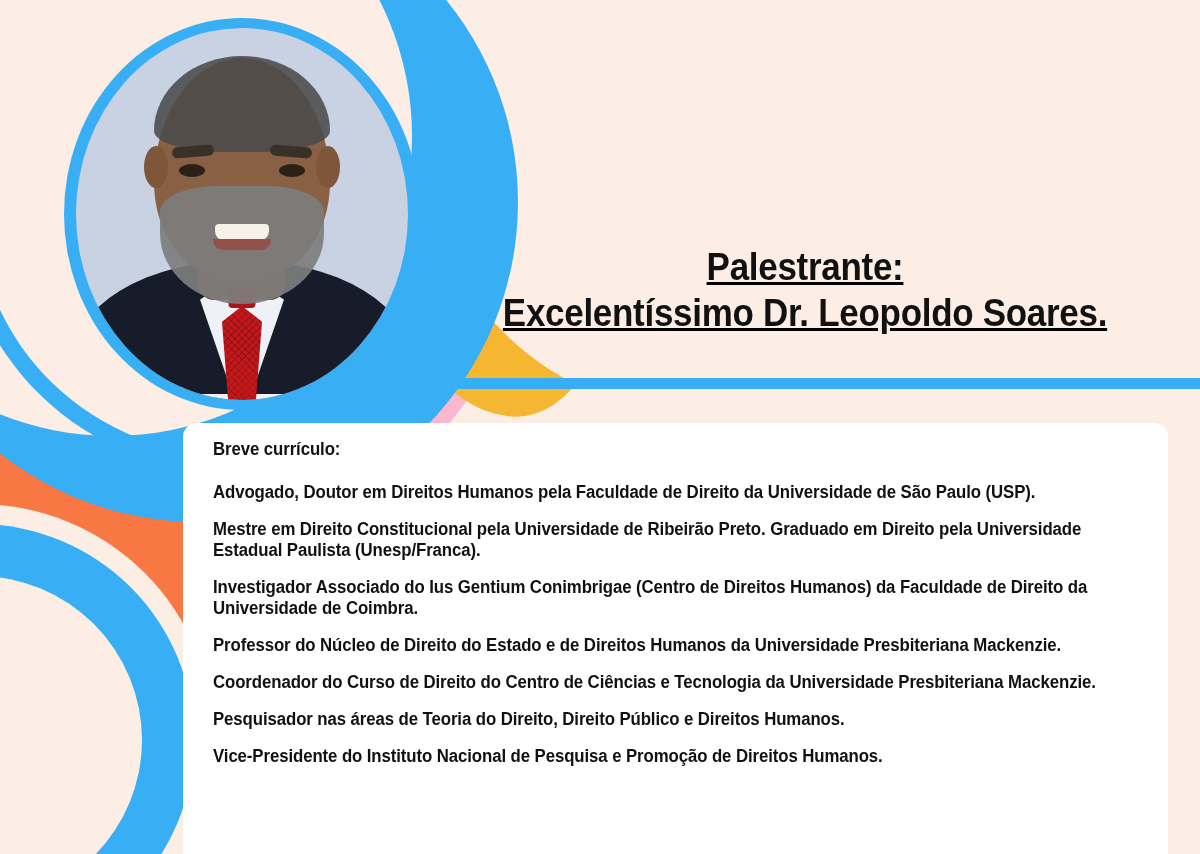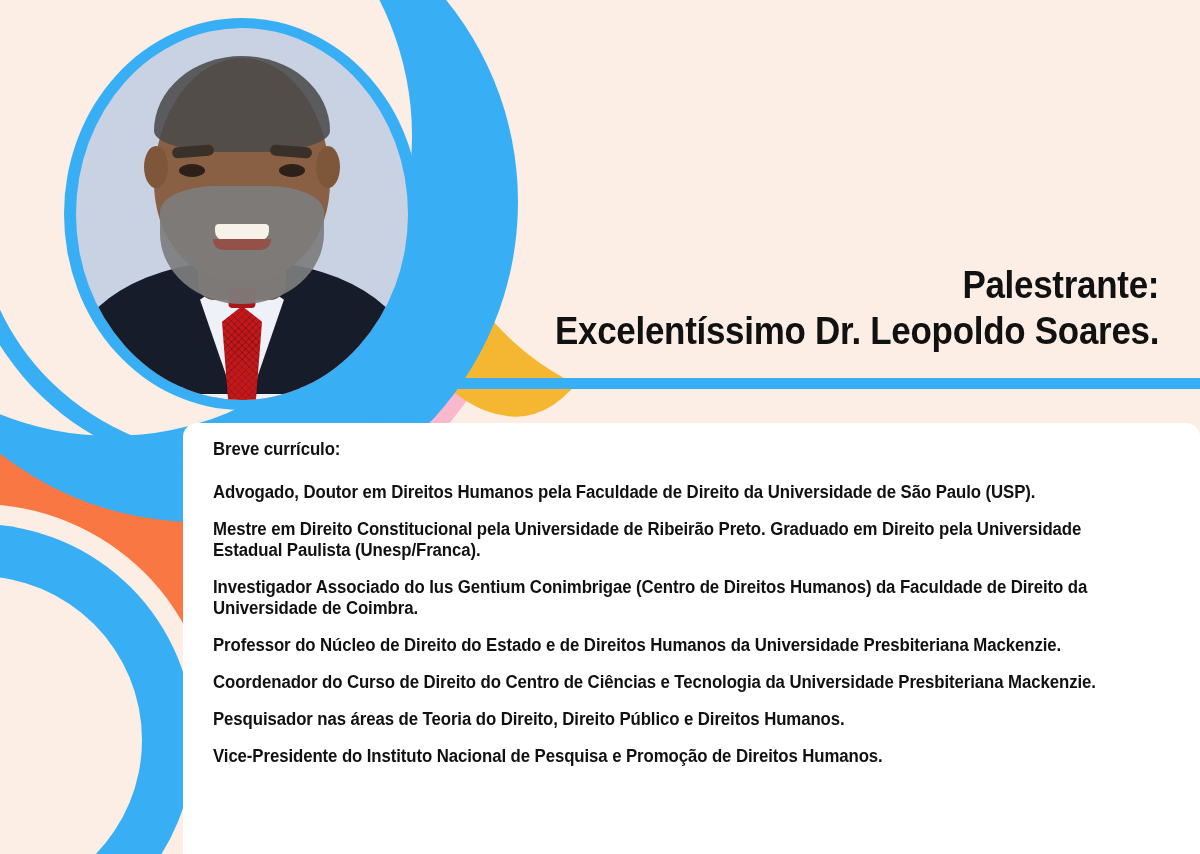--- a/index.html
+++ b/index.html
@@ -165,42 +165,41 @@
     font-family:"Liberation Sans Narrow","Liberation Sans",sans-serif;
     font-weight:bold;
     font-size:30px;
     line-height:1.30;
     letter-spacing:-0.2px;
     transform:scaleX(.93);
     transform-origin:center;
     white-space:nowrap;
   }
   .speaker{
-    position:absolute;left:420px;top:262px;width:770px;text-align:right;
+    position:absolute;left:420px;top:244px;width:770px;text-align:center;text-decoration:underline;
   }
   .sp-line{
     color:#111;
     font-family:"Liberation Sans Narrow","Liberation Sans",sans-serif;
     font-weight:bold;
     line-height:1.22;
     letter-spacing:-0.3px;
     transform:scaleX(.92);
     transform-origin:center;
     white-space:nowrap;
   }
   .sp-1{font-size:38px;}
   .sp-2{font-size:38px;}
 
   
   .card{
     position:absolute;left:183px;top:423px;width:985px;height:431px;
     background:#FFFFFF;border-radius:14px 14px 0 0;
     box-shadow:0 0 0 0 rgba(0,0,0,0);
     overflow:hidden;
-    padding-left:32px;
   }
   .bio{
     position:absolute;left:30px;top:8px;right:20px;
   }
   .bio p{
     margin:0 0 16px 0;
     color:#111;
     font-family:"Liberation Sans Narrow","Liberation Sans",sans-serif;
     font-weight:bold;
     font-size:17.5px;

